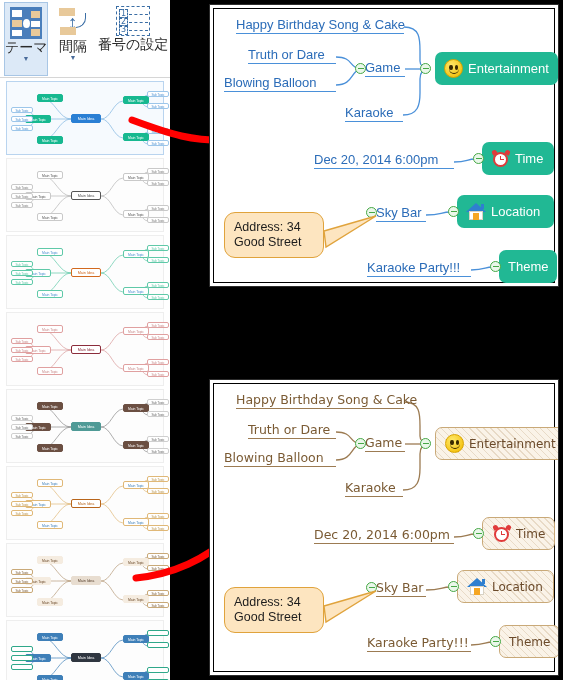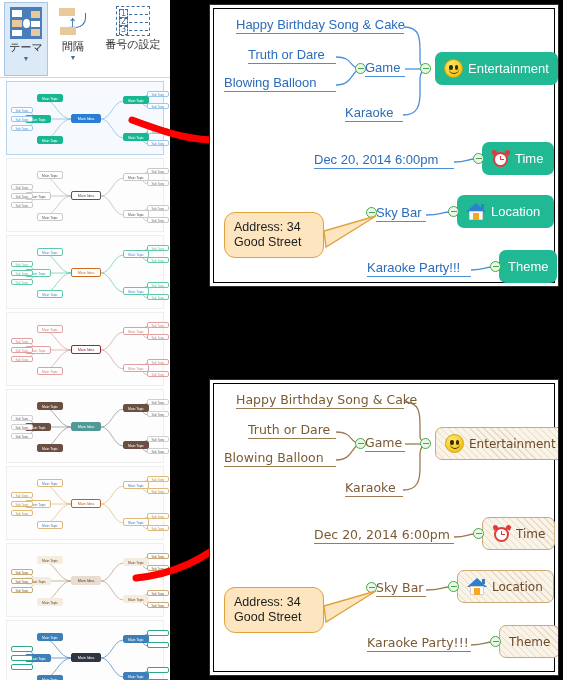--- a/index.html
+++ b/index.html
@@ -24,21 +24,21 @@
     background: #ffffff;
     border-bottom: 1px solid #d6d6d6;
   }
   .tb-btn {
     position: absolute; top: 2px;
     text-align: center;
   }
   .tb-btn.selected { background: #dce9f7; border: 1px solid #a8c6e5; }
   .tb-icon { margin: 4px auto 2px; position: relative; }
   .tb-label {
-    font-size: 11px; color: #2a2a2a;
+    font-size: 14px; color: #2a2a2a;
     font-family: "DejaVu Sans", sans-serif;
     line-height: 13px;
     white-space: nowrap;
   }
   .tb-caret {
     font-size: 7px; color: #4a6c9b; line-height: 8px; margin-top: 1px;
   }
 
   
   .icon-theme {

